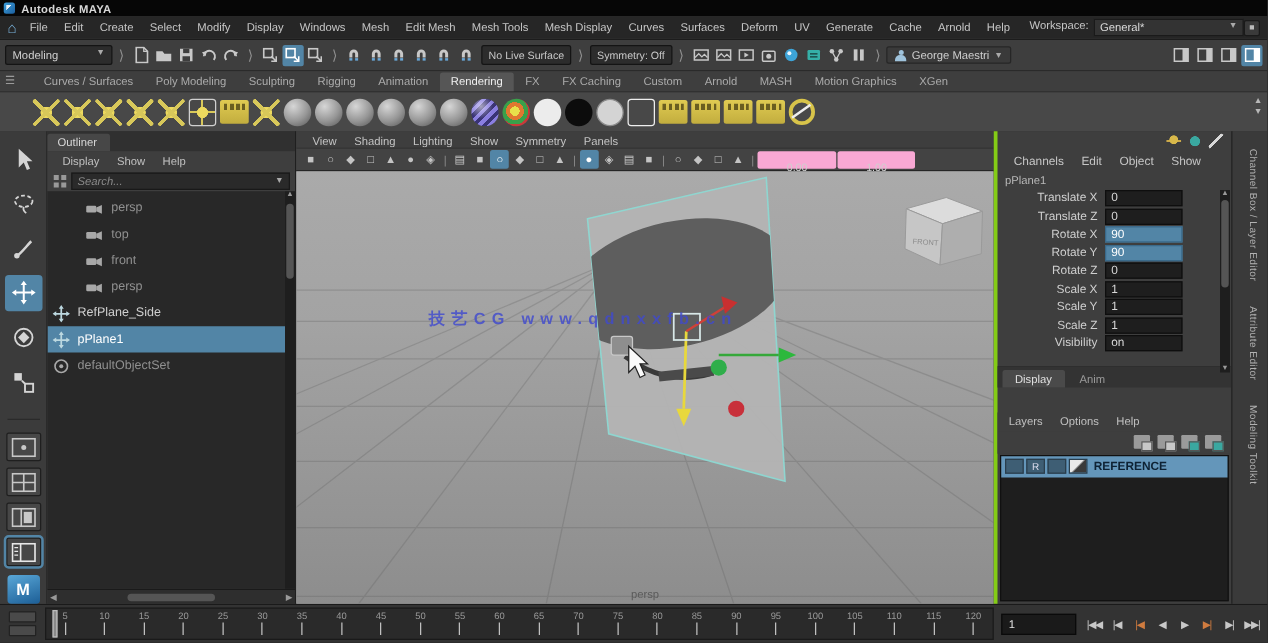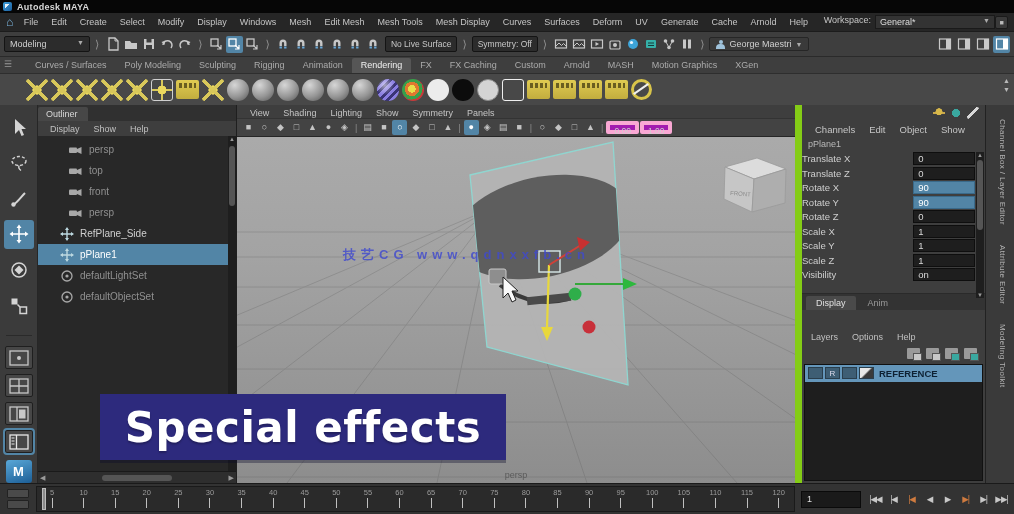--- a/index.html
+++ b/index.html
@@ -82,56 +82,56 @@
   .ol-menus { height:15px; display:flex; align-items:center; gap:2px; padding-left:6px; background:#3e3e3e; }
   .ol-menus .menu-item { color:#c0c0c0; font-size:9px; padding:0 6px; }
   .ol-search { height:17px; display:flex; align-items:center; gap:3px; padding:0 4px; background:#3e3e3e; }
   .ol-filter-icon { width:12px; height:12px; background:
       linear-gradient(#9a9a9a,#9a9a9a) 1px 1px/4px 4px no-repeat,
       linear-gradient(#9a9a9a,#9a9a9a) 7px 1px/4px 4px no-repeat,
       linear-gradient(#9a9a9a,#9a9a9a) 1px 7px/4px 4px no-repeat,
       linear-gradient(#9a9a9a,#9a9a9a) 7px 7px/4px 4px no-repeat; }
   .ol-search-box { flex:1; background:#2a2a2a; border:1px solid #191919; color:#8a8a8a; font-size:9px; font-style:italic; padding:1px 4px; display:flex; justify-content:space-between; align-items:center; }
   .ol-list { flex:1; background:#282828; overflow:hidden; position:relative; padding-top:3px; }
-  .ol-row { height:21px; display:flex; align-items:center; gap:6px; font-size:10px; color:#cfcfcf; padding-left:22px; }
+  .ol-row { height:21px; display:flex; align-items:center; gap:6px; font-size:10px; color:#cfcfcf; padding-left:4px; }
   .ol-row.indent { padding-left:30px; }
   .ol-row.dim { color:#909090; }
   .ol-row.selected { background:#5285a6; color:#fff; }
   .ol-vscroll { position:absolute; right:0; top:0; width:8px; height:100%; background:#1e1e1e; }
   .ol-vscroll .thumb { position:absolute; top:10px; left:1px; width:6px; height:60px; background:#555; border-radius:3px; }
   .ol-vscroll .arr { position:absolute; left:0; width:8px; text-align:center; color:#999; font-size:6px; }
   .ol-hscroll { height:12px; background:#2e2e2e; border-top:1px solid #1a1a1a; display:flex; align-items:center; justify-content:space-between; padding:0 2px; }
   .ol-hscroll .bar { flex:1; margin:0 3px; height:6px; background:#555; border-radius:3px; max-width:70px; }
   .ol-hscroll .harr { color:#999; font-size:7px; }
 
   
   .viewport { position:absolute; left:237px; top:0; width:558px; height:100%; background:#3e3e3e; display:flex; flex-direction:column; }
   .vp-menus { height:13px; display:flex; align-items:flex-end; padding-left:6px; background:#3e3e3e; }
   .vp-menus .menu-item { color:#c4c4c4; font-size:9px; padding:0 7px; }
   .vp-toolbar { height:19px; background:#434343; border-top:1px solid #333; border-bottom:1px solid #262626; display:flex; align-items:center; gap:1px; padding:0 4px; }
   .vp-icon { width:15px; height:15px; border-radius:2px; display:flex; align-items:center; justify-content:center; color:#c4c4c4; font-size:9px; line-height:1; }
   .vp-icon.active { background:#5285a6; color:#fff; }
   .vp-div { color:#8a8a8a; font-size:9px; padding:0 2px; }
-  .vp-num { background:#a21caf; border:4px solid #f9a8d4; color:#cfcfcf; font-size:8.5px; padding:0 4px; height:13px; line-height:13px; border-radius:2px; }
+  .vp-num { background:#a21caf; border:7px solid #f9a8d4; color:#cfcfcf; font-size:8.5px; padding:0 16px; height:13px; line-height:13px; border-radius:2px; }
   .vp-canvas { flex:1; position:relative; overflow:hidden; background:#9a9a9a; }
   .persp-label { position:absolute; bottom:3px; left:0; right:0; text-align:center; font-size:9px; color:#5a5a5a; }
 
   
-  .channelbox { position:absolute; left:795px; top:0; width:190px; height:100%; background:#3e3e3e; border-left:7px solid #84cc16; display:flex; flex-direction:column; }
+  .channelbox { position:absolute; left:795px; top:0; width:190px; height:100%; background:#3e3e3e; border-left:3px solid #84cc16; display:flex; flex-direction:column; }
   .cb-iconrow { height:16px; display:flex; justify-content:flex-end; align-items:center; gap:5px; padding-right:6px; }
   .cb-ic { width:12px; height:12px; border-radius:2px; }
   .cb-ic.key { background:radial-gradient(circle at 50% 40%, #d8b84a 0 35%, transparent 40%), linear-gradient(0deg, transparent 45%, #caa84a 45% 55%, transparent 55%); }
   .cb-ic.anim { background:radial-gradient(circle, #3aa8a0 0 45%, transparent 50%); }
   .cb-ic.pencil { background:linear-gradient(135deg, transparent 40%, #d8d8d8 40% 55%, transparent 55%); }
   .cb-menus { height:16px; display:flex; align-items:center; padding-left:6px; }
   .cb-menus .menu-item { color:#c6c6c6; font-size:9.5px; padding:0 7px; }
   .cb-objname { font-size:9px; color:#b8b8b8; padding:2px 0 3px 6px; }
   .cb-rows { position:relative; padding-right:10px; }
   .cb-row { display:flex; align-items:center; height:13.5px; margin-bottom:1px; }
-  .cb-label { width:112px; text-align:left; font-size:9.5px; color:#cfcfcf; padding-right:6px; white-space:nowrap; }
+  .cb-label { width:86px; text-align:right; font-size:9.5px; color:#cfcfcf; padding-right:6px; white-space:nowrap; }
   .cb-value { width:62px; background:#1e1e1e; border:1px solid #0e0e0e; color:#d8d8d8; font-size:9.5px; padding:0 4px; height:13px; line-height:12px; }
   .cb-row.selected .cb-value { background:#5285a6; color:#fff; border-color:#3a6a8a; }
   .cb-vscroll { position:absolute; right:1px; top:0; width:8px; height:146px; background:#1e1e1e; }
   .cb-vscroll .thumb { position:absolute; top:8px; left:1px; width:6px; height:70px; background:#555; border-radius:3px; }
   .cb-vscroll .arr { position:absolute; left:0; width:8px; text-align:center; color:#999; font-size:6px; }
   .cb-sep { height:10px; }
 
   .layer-editor { flex:1; display:flex; flex-direction:column; border-top:1px solid #2a2a2a; }
   .le-tabs { height:16px; display:flex; align-items:flex-end; gap:2px; padding-left:4px; background:#333; }
   .le-tab { font-size:9px; color:#9a9a9a; padding:2px 10px; }
@@ -532,20 +532,27 @@
 
     <div class="outliner">
       <div class="ol-tabrow">
           <span class="ol-tab">Outliner</span>
         </div>
       <div class="ol-menus" id="ol-menus">
           <span class="menu-item">Display</span>
           <span class="menu-item">Show</span>
           <span class="menu-item">Help</span>
         </div>
+      <div class="ol-search">
+        <span class="ol-filter-icon"></span>
+        <span class="ol-search-box">
+          <span>Search...</span>
+          <span class="caret">▼</span>
+        </span>
+      </div>
       <div class="ol-list" id="ol-list">
         <div class="ol-row indent dim">
             <span style="display: flex;">
               <svg width="15" height="12" viewBox="0 0 15 12" xmlns="http://www.w3.org/2000/svg">
                 <rect x="1" y="3.5" width="8" height="5.5" rx="1" fill="#a8a8a8"></rect>
                 <path d="M9 5 l4.5 -2 v7 l-4.5 -2 z" fill="#a8a8a8"></path>
               </svg>
             </span>
             <span>persp</span>
           </div>
@@ -586,29 +593,20 @@
             <span>RefPlane_Side</span>
           </div>
           <div class="ol-row selected">
             <span style="display: flex;">
               <svg width="14" height="14" viewBox="0 0 14 14" xmlns="http://www.w3.org/2000/svg">
                 <path d="M7 1.5 v11 M1.5 7 h11" stroke="#bcd8e0" stroke-width="1.4"></path>
                 <path d="M7 0 l2 3 h-4 z M7 14 l-2 -3 h4 z M0 7 l3 -2 v4 z M14 7 l-3 2 v-4 z" fill="#bcd8e0"></path>
               </svg>
             </span>
             <span>pPlane1</span>
-          </div>
-          <div class="ol-row dim">
-            <span style="display: flex;">
-              <svg width="14" height="14" viewBox="0 0 14 14" xmlns="http://www.w3.org/2000/svg">
-                <circle cx="7" cy="7" r="5" fill="none" stroke="#a8a8a8" stroke-width="1.3"></circle>
-                <circle cx="7" cy="7" r="1.6" fill="#a8a8a8"></circle>
-              </svg>
-            </span>
-            <span>defaultLightSet</span>
           </div>
           <div class="ol-row dim">
             <span style="display: flex;">
               <svg width="14" height="14" viewBox="0 0 14 14" xmlns="http://www.w3.org/2000/svg">
                 <circle cx="7" cy="7" r="5" fill="none" stroke="#a8a8a8" stroke-width="1.3"></circle>
                 <circle cx="7" cy="7" r="1.6" fill="#a8a8a8"></circle>
               </svg>
             </span>
             <span>defaultObjectSet</span>
           </div>
@@ -932,16 +930,13 @@
         <span class="pb-btn">|◀</span>
         <span class="pb-btn accent">|◀</span>
         <span class="pb-btn">◀</span>
         <span class="pb-btn">▶</span>
         <span class="pb-btn accent">▶|</span>
         <span class="pb-btn">▶|</span>
         <span class="pb-btn">▶▶|</span>
       </div>
   </div>
 
-  <div class="banner">
-    <span>Special effects</span>
-  </div>
 </div>
 
 </body></html>

